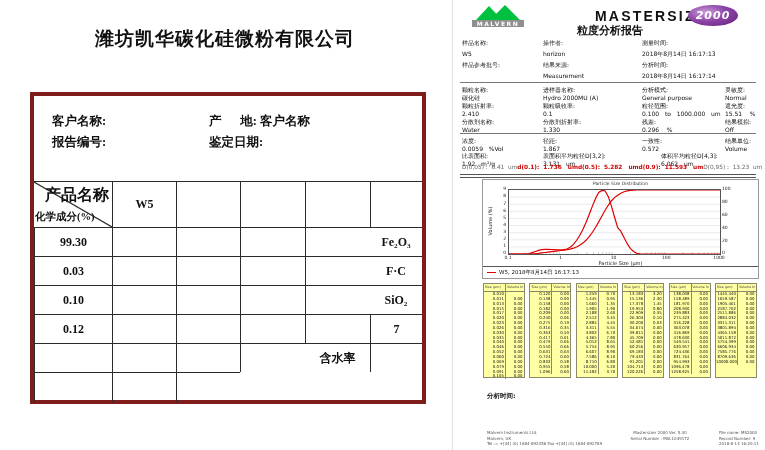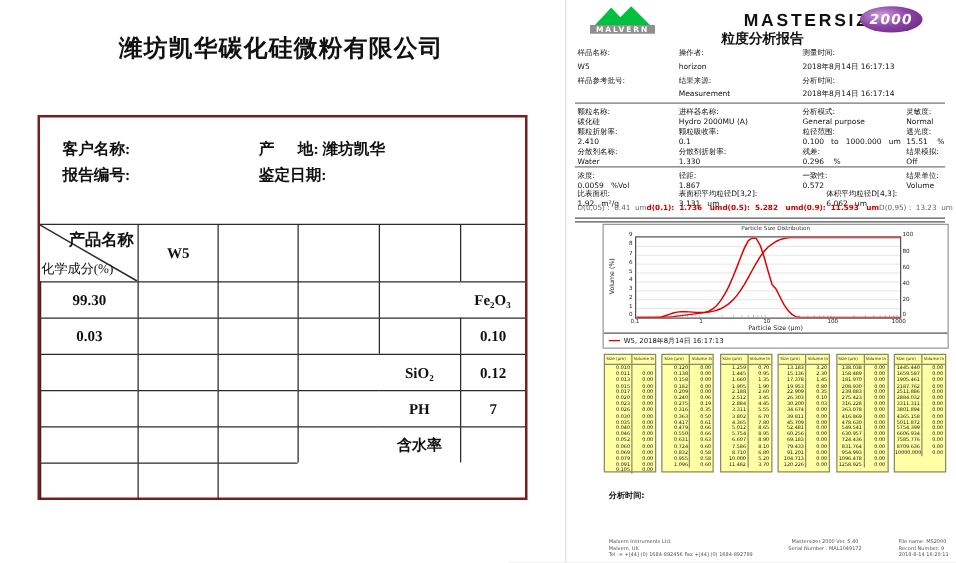--- a/index.html
+++ b/index.html
@@ -6,31 +6,31 @@
   #page{position:relative;width:765px;height:450px;background:#ffffff;overflow:hidden;
         font-family:"DejaVu Sans","Liberation Sans",sans-serif;color:#111;}
   
   #left-doc{position:absolute;left:0;top:0;width:450px;height:450px;
             font-family:"Liberation Serif","DejaVu Serif",serif;}
   .ld-company{position:absolute;left:0;top:26px;width:450px;text-align:center;
               font-size:19px;font-weight:bold;letter-spacing:1px;}
   .ld-title{position:absolute;left:0;top:58px;width:450px;text-align:center;
             font-size:18px;font-weight:bold;letter-spacing:2px;}
   .chem-table{position:absolute;left:30px;top:92px;width:388px;height:304px;
-              border:2px solid #7f1d1d;}
+              border:4px solid #7f1d1d;}
   .info-cell{position:relative;height:85px;border-bottom:1.5px solid #2b2b2b;}
   .info-item{position:absolute;font-size:12.5px;font-weight:bold;white-space:pre;}
   .chem-grid{display:grid;grid-template-columns:78px 64px 64px 65px 65px 1fr;
              grid-template-rows:45px repeat(6,29.1px);}
   .cg{position:relative;font-size:12px;font-weight:bold;display:flex;
       align-items:center;justify-content:center;overflow:hidden;}
   .cg.bl{border-left:1.2px solid #2b2b2b;} .cg.bt{border-top:1.2px solid #2b2b2b;}
   .corner-svg{position:absolute;left:0;top:0;width:100%;height:100%;}
-  .corner-top{position:absolute;top:3px;right:3px;font-size:13px;font-weight:bold;}
-  .corner-bottom{position:absolute;bottom:3px;left:1px;font-size:10.5px;font-weight:normal;}
+  .corner-top{position:absolute;top:3px;right:3px;font-size:16px;font-weight:bold;}
+  .corner-bottom{position:absolute;bottom:3px;left:1px;font-size:10.5px;font-weight:bold;}
   .page-divider{position:absolute;left:452px;top:0;width:1px;height:450px;background:#e0e0e0;}
   
   #right-doc{position:absolute;left:455px;top:0;width:310px;height:450px;font-size:6px;}
   .logo-svg{position:absolute;left:17px;top:3px;}
   .ms-name{position:absolute;left:140px;top:8px;font-size:14px;font-weight:bold;
            letter-spacing:2.2px;font-family:"Liberation Sans",sans-serif;white-space:nowrap;}
   .ms-title{position:absolute;left:122px;top:23px;font-size:11px;font-weight:bold;white-space:nowrap;}
   .badge{position:absolute;left:233px;top:5px;width:50px;height:21px;border-radius:50%;
          background:radial-gradient(ellipse at 35% 35%, #c9a0d8 0%, #8d44a8 45%, #5e1f78 100%);
          display:flex;align-items:center;justify-content:center;}
@@ -88,21 +88,21 @@
 <body>
 
 <div id="page">
 
   <div id="left-doc">
     <div class="ld-company">潍坊凯华碳化硅微粉有限公司</div>
 
     <div class="chem-table">
       <div class="info-cell">
         <div class="info-item" style="left:18px;top:17px;">客户名称:</div>
-        <div class="info-item" style="left:175px;top:17px;">产      地: 潍坊凯华</div>
+        <div class="info-item" style="left:175px;top:17px;">产      地: 客户名称</div>
         <div class="info-item" style="left:18px;top:38px;text-align:right;">报告编号:</div>
         <div class="info-item" style="left:175px;top:38px;">鉴定日期:</div>
       </div>
       <div class="chem-grid">
 
       <div class="cg">
             <svg class="corner-svg" viewBox="0 0 78 45" preserveAspectRatio="none">
               <line x1="0" y1="0" x2="78" y2="45" stroke="#2b2b2b" stroke-width="1.2"></line>
             </svg>
             <span class="corner-top">产品名称</span>
@@ -117,32 +117,32 @@
           <div class="cg bt bl"></div>
           <div class="cg bt bl"></div>
           <div class="cg bt bl"></div>
           <div class="cg bt bl"></div>
           <div class="cg bt">Fe₂O₃</div>
           <div class="cg bt bl">0.03</div>
           <div class="cg bt bl"></div>
           <div class="cg bt bl"></div>
           <div class="cg bt bl"></div>
           <div class="cg bt bl"></div>
+          <div class="cg bt">F·C</div>
           <div class="cg bt bl">0.10</div>
           <div class="cg bt bl"></div>
           <div class="cg bt bl"></div>
           <div class="cg bt bl"></div>
           <div class="cg bt bl"></div>
           <div class="cg bt">SiO₂</div>
           <div class="cg bt bl">0.12</div>
           <div class="cg bt bl"></div>
           <div class="cg bt bl"></div>
           <div class="cg bt bl"></div>
           <div class="cg bt bl"></div>
-          <div class="cg bt">PH</div>
           <div class="cg bt bl">7</div>
           <div class="cg bt bl"></div>
           <div class="cg bt bl"></div>
           <div class="cg bt bl"></div>
           <div class="cg bt bl"></div>
           <div class="cg bt">含水率</div>
           <div class="cg bt bl"></div>
           <div class="cg bt bl"></div>
           <div class="cg bt bl"></div>
           <div class="cg bt bl"></div>

